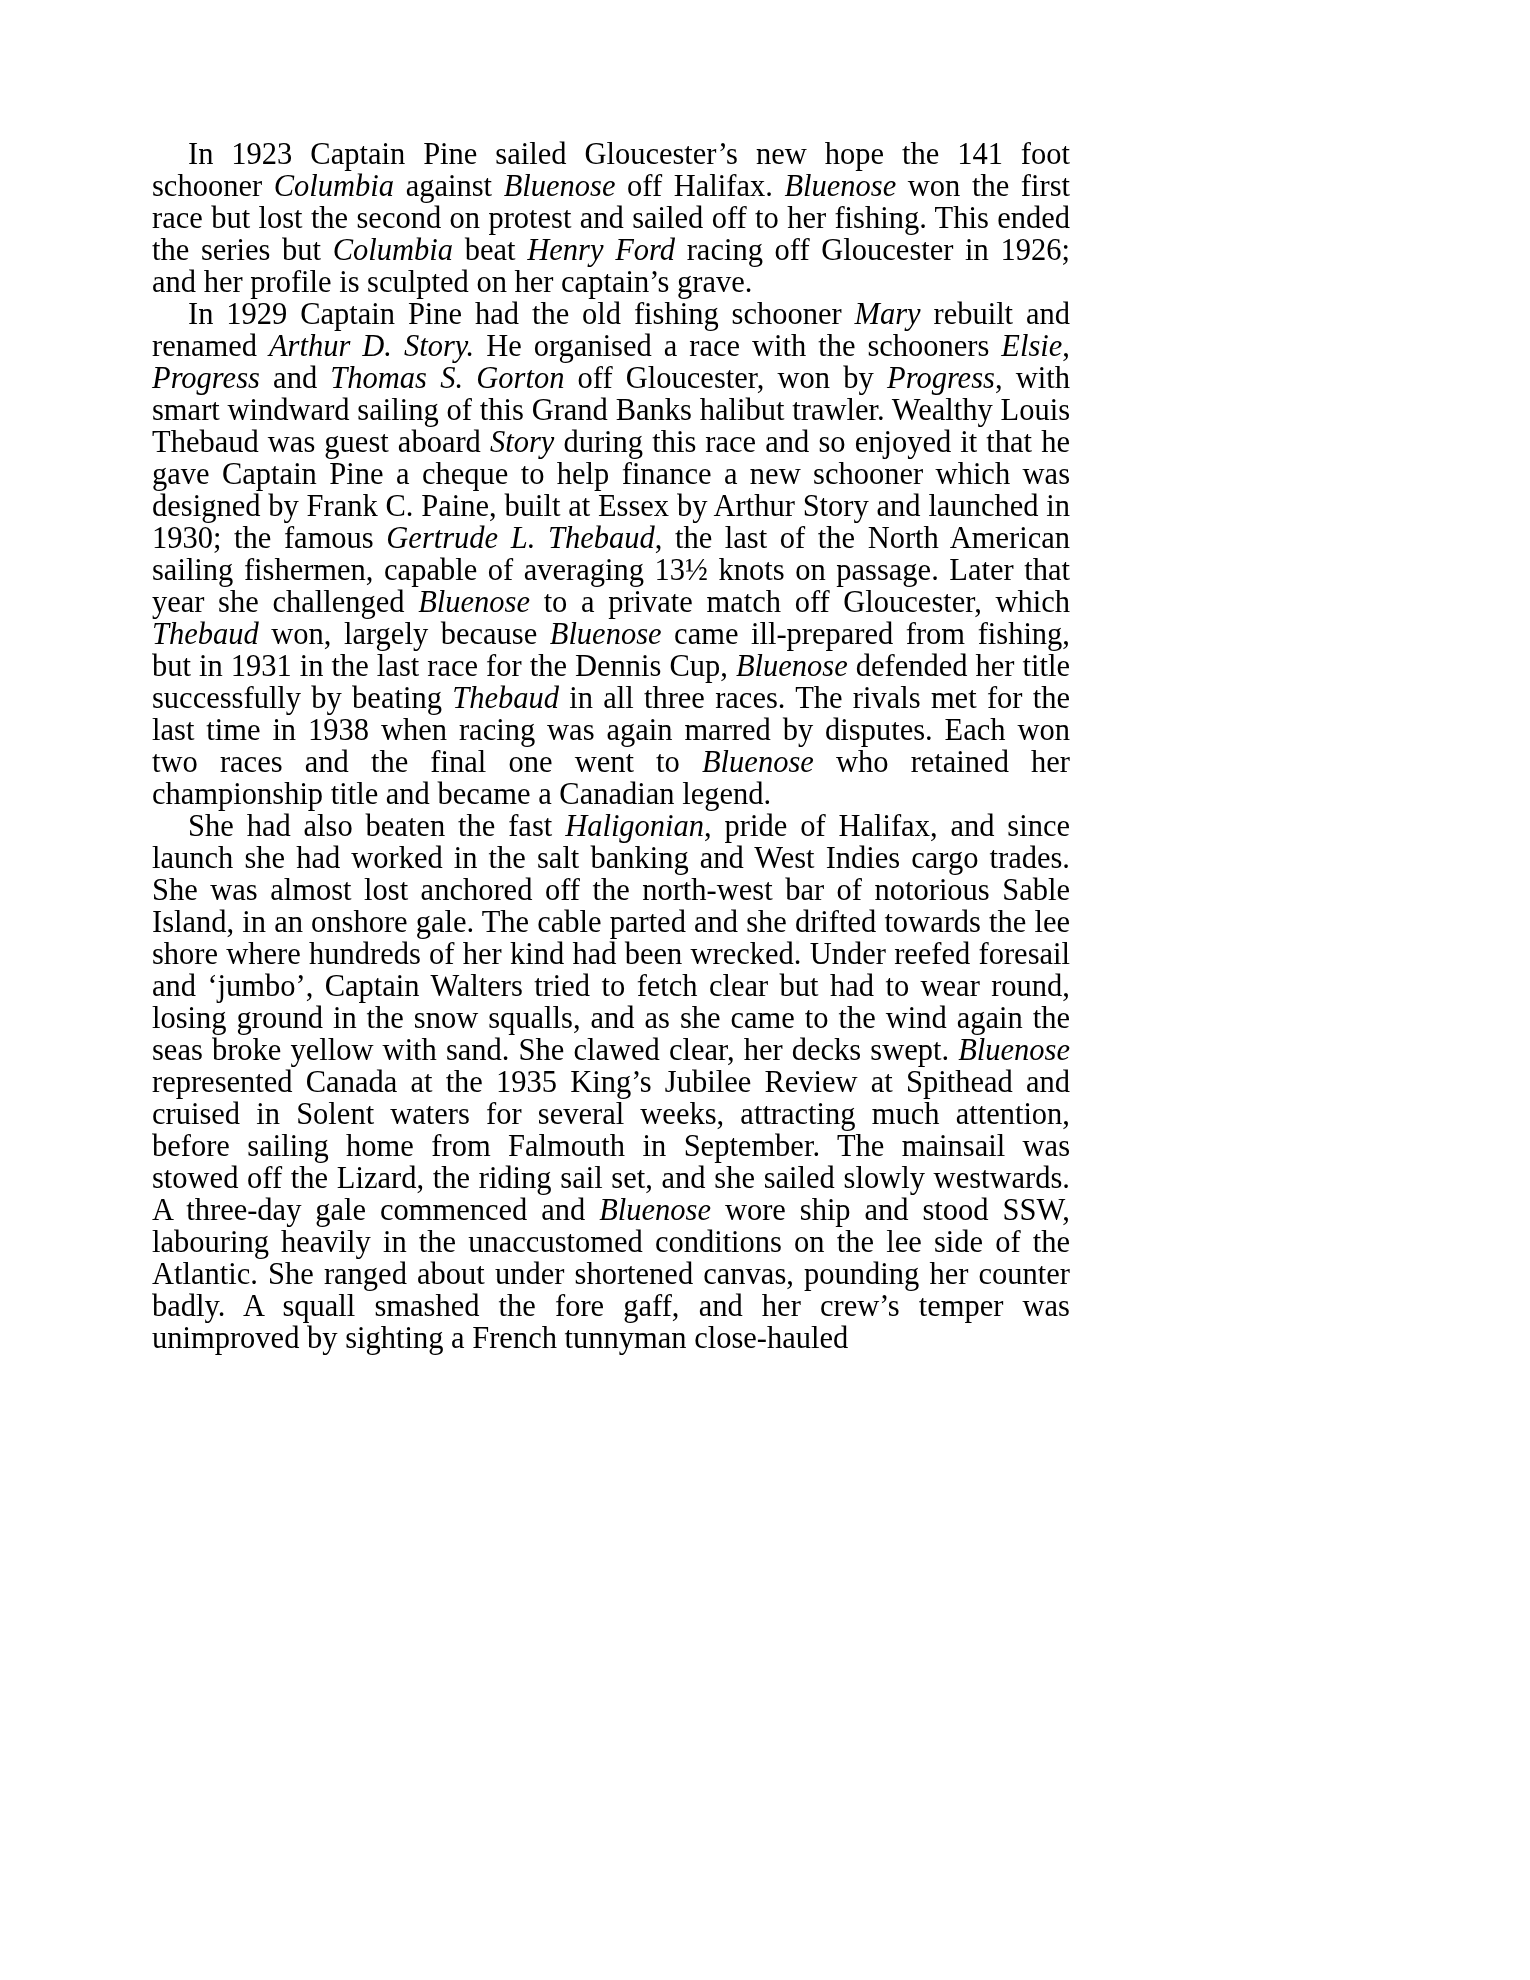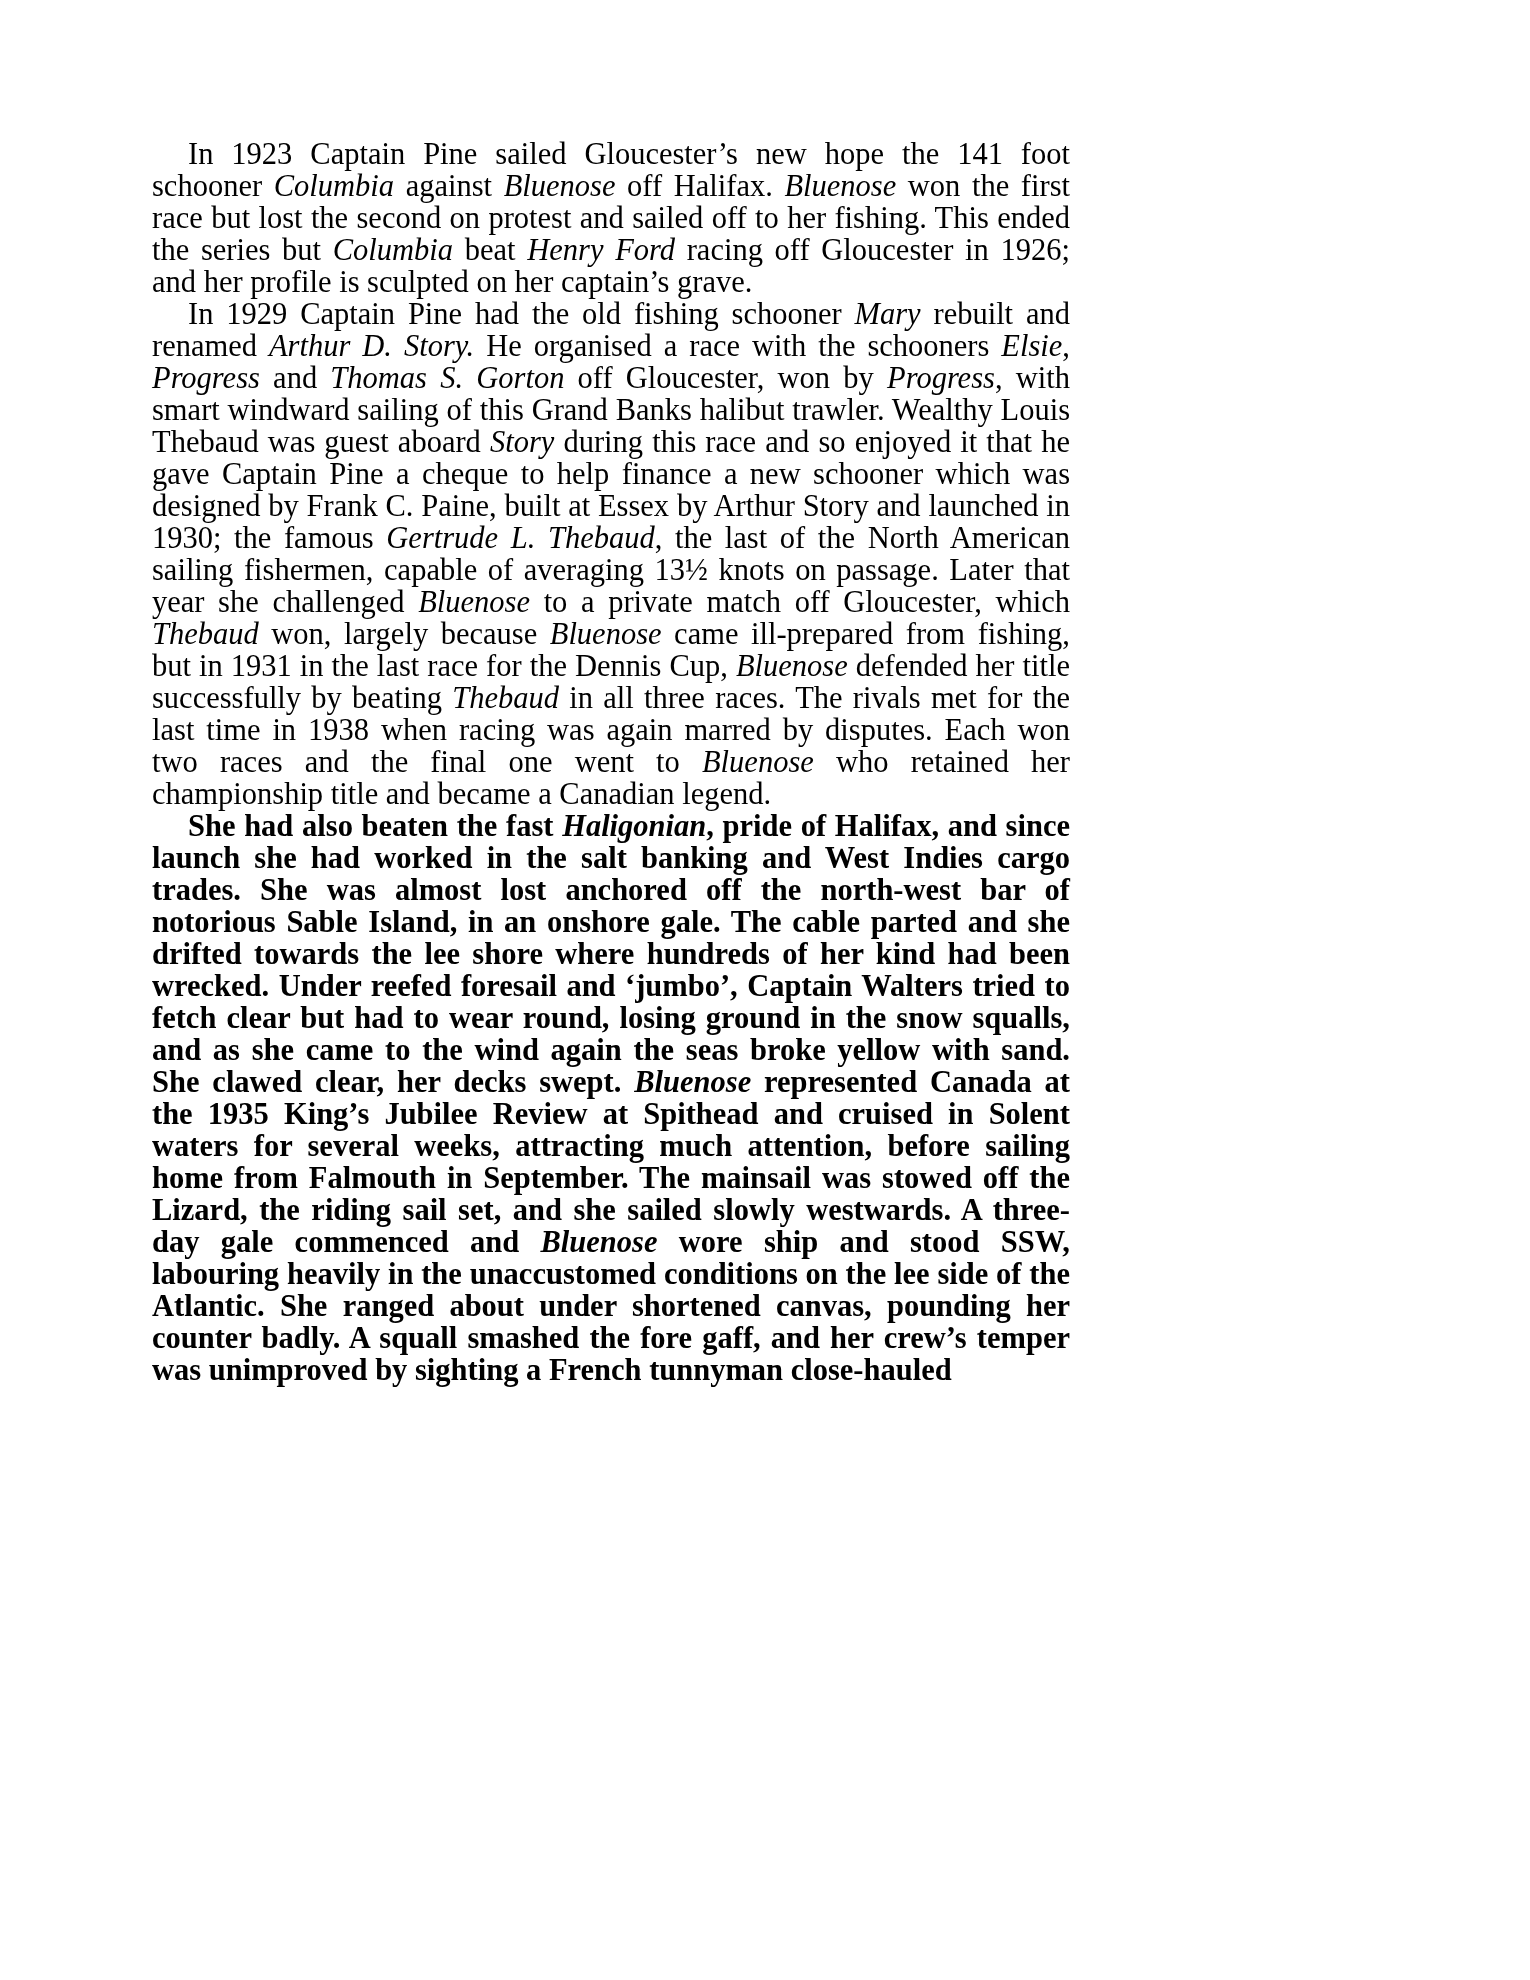--- a/index.html
+++ b/index.html
@@ -31,21 +31,20 @@
     hyphens: none;
     -webkit-hyphens: none;
   }
   p.para {
     margin: 0;
     text-indent: 36px;
     text-align: justify;
   }
   p.para:last-child {
     text-align: justify;
-    font-weight: bold;
   }
   i.ship {
     font-style: italic;
   }
 </style>
 </head>
 <body>
 
 <div id="page">
   <div id="body-text">

